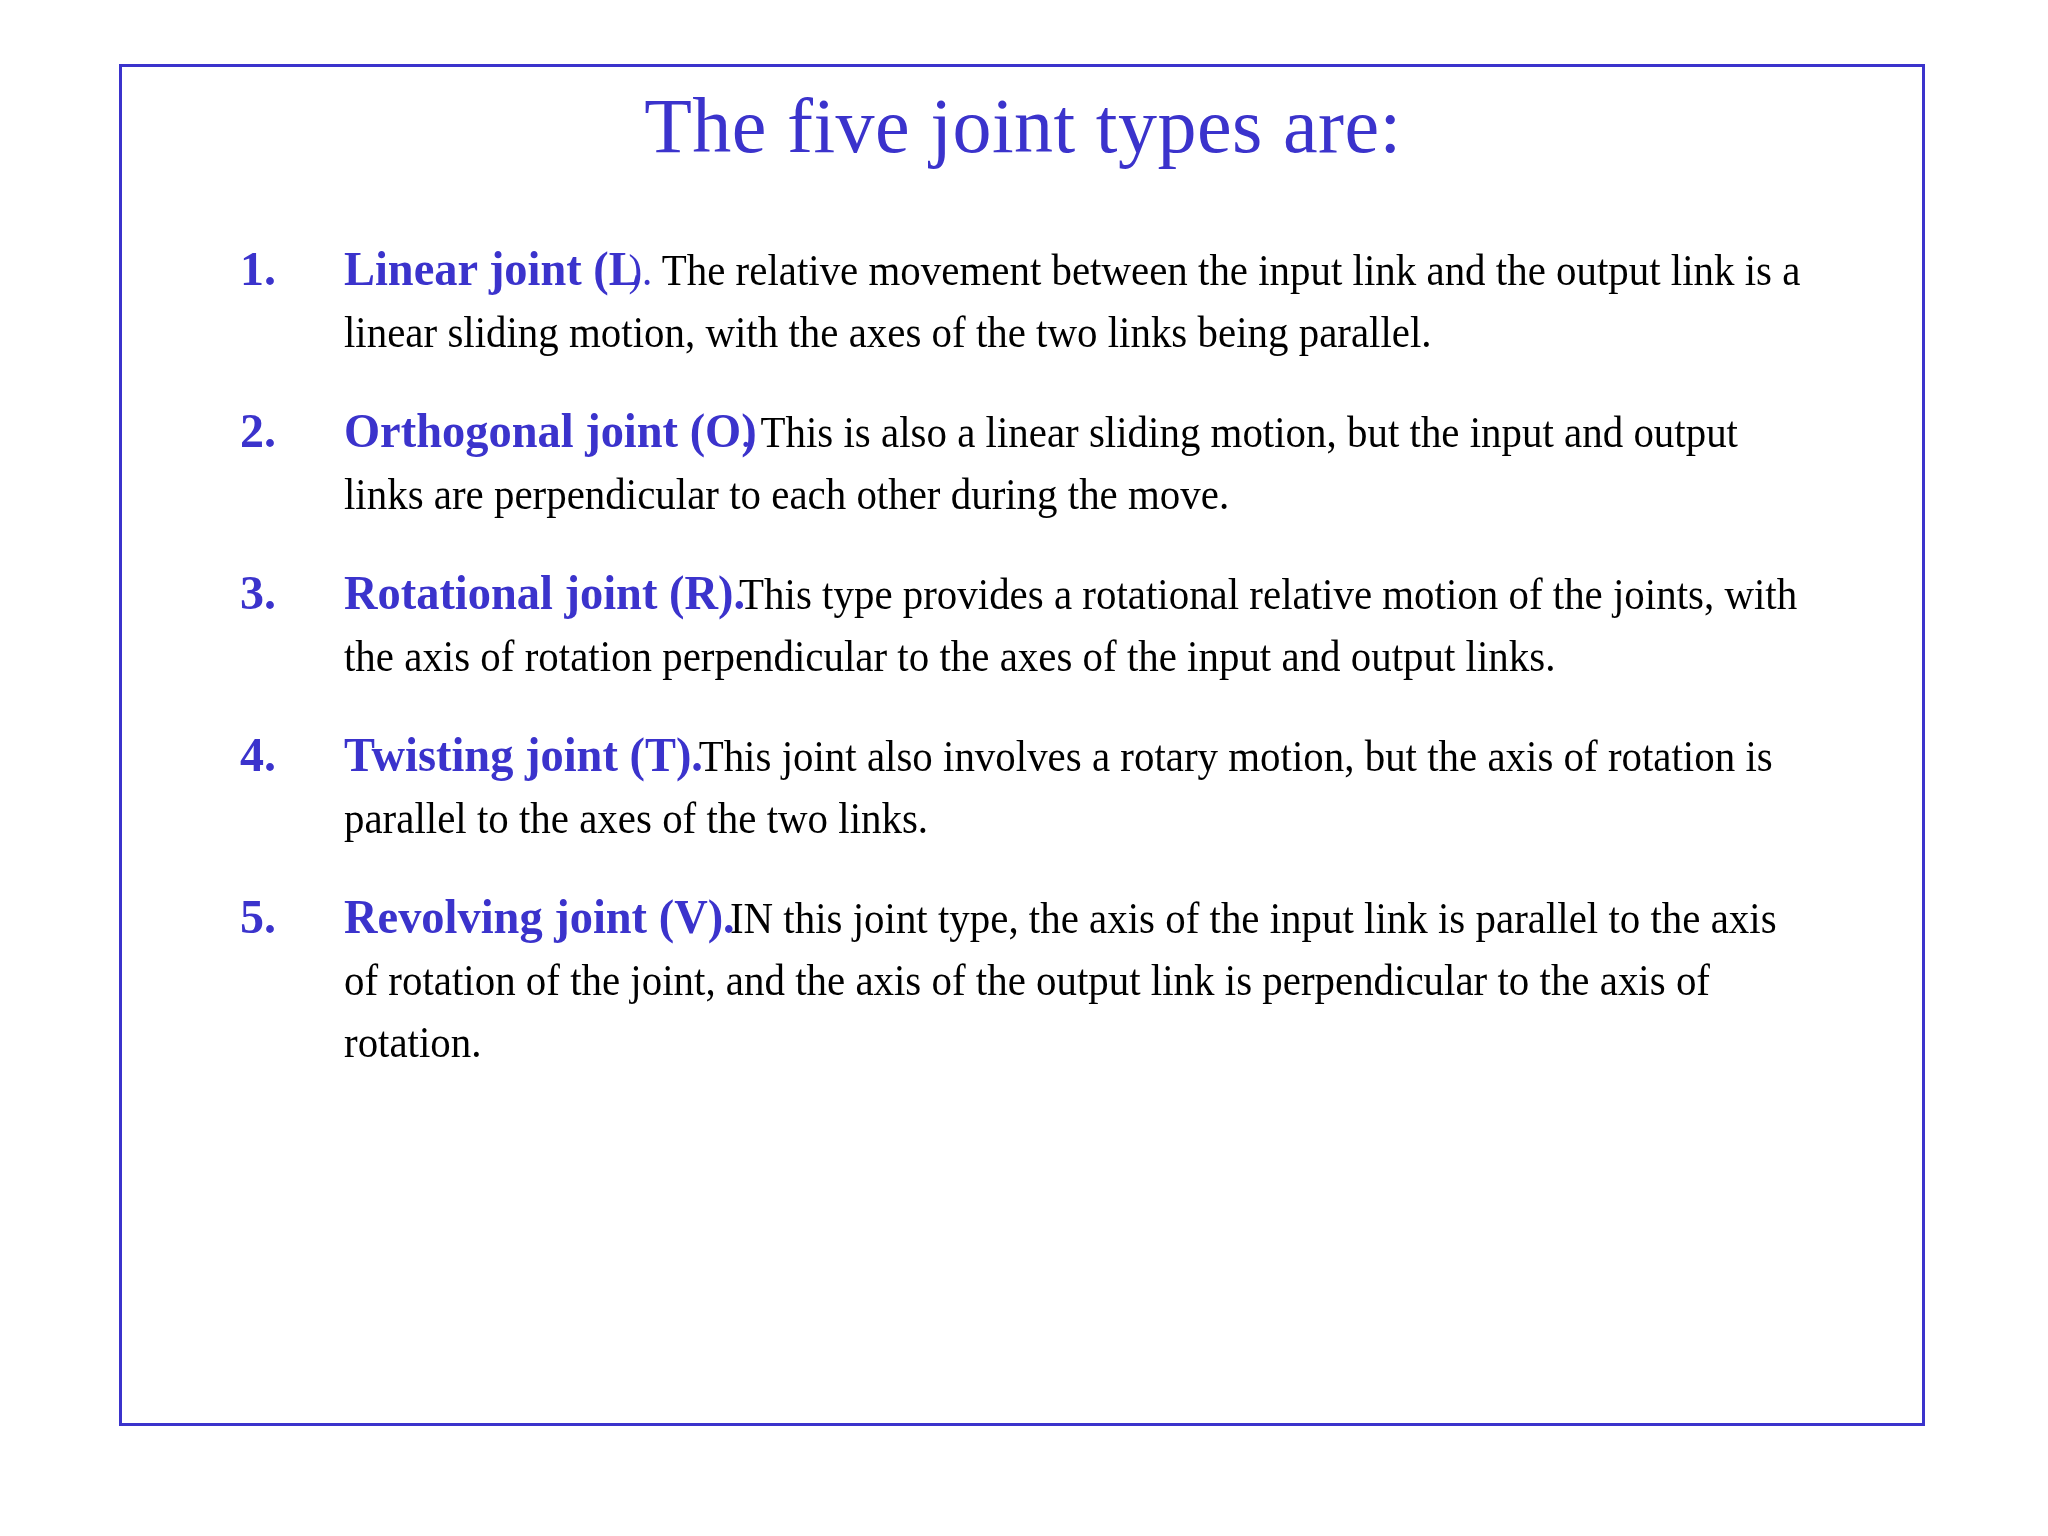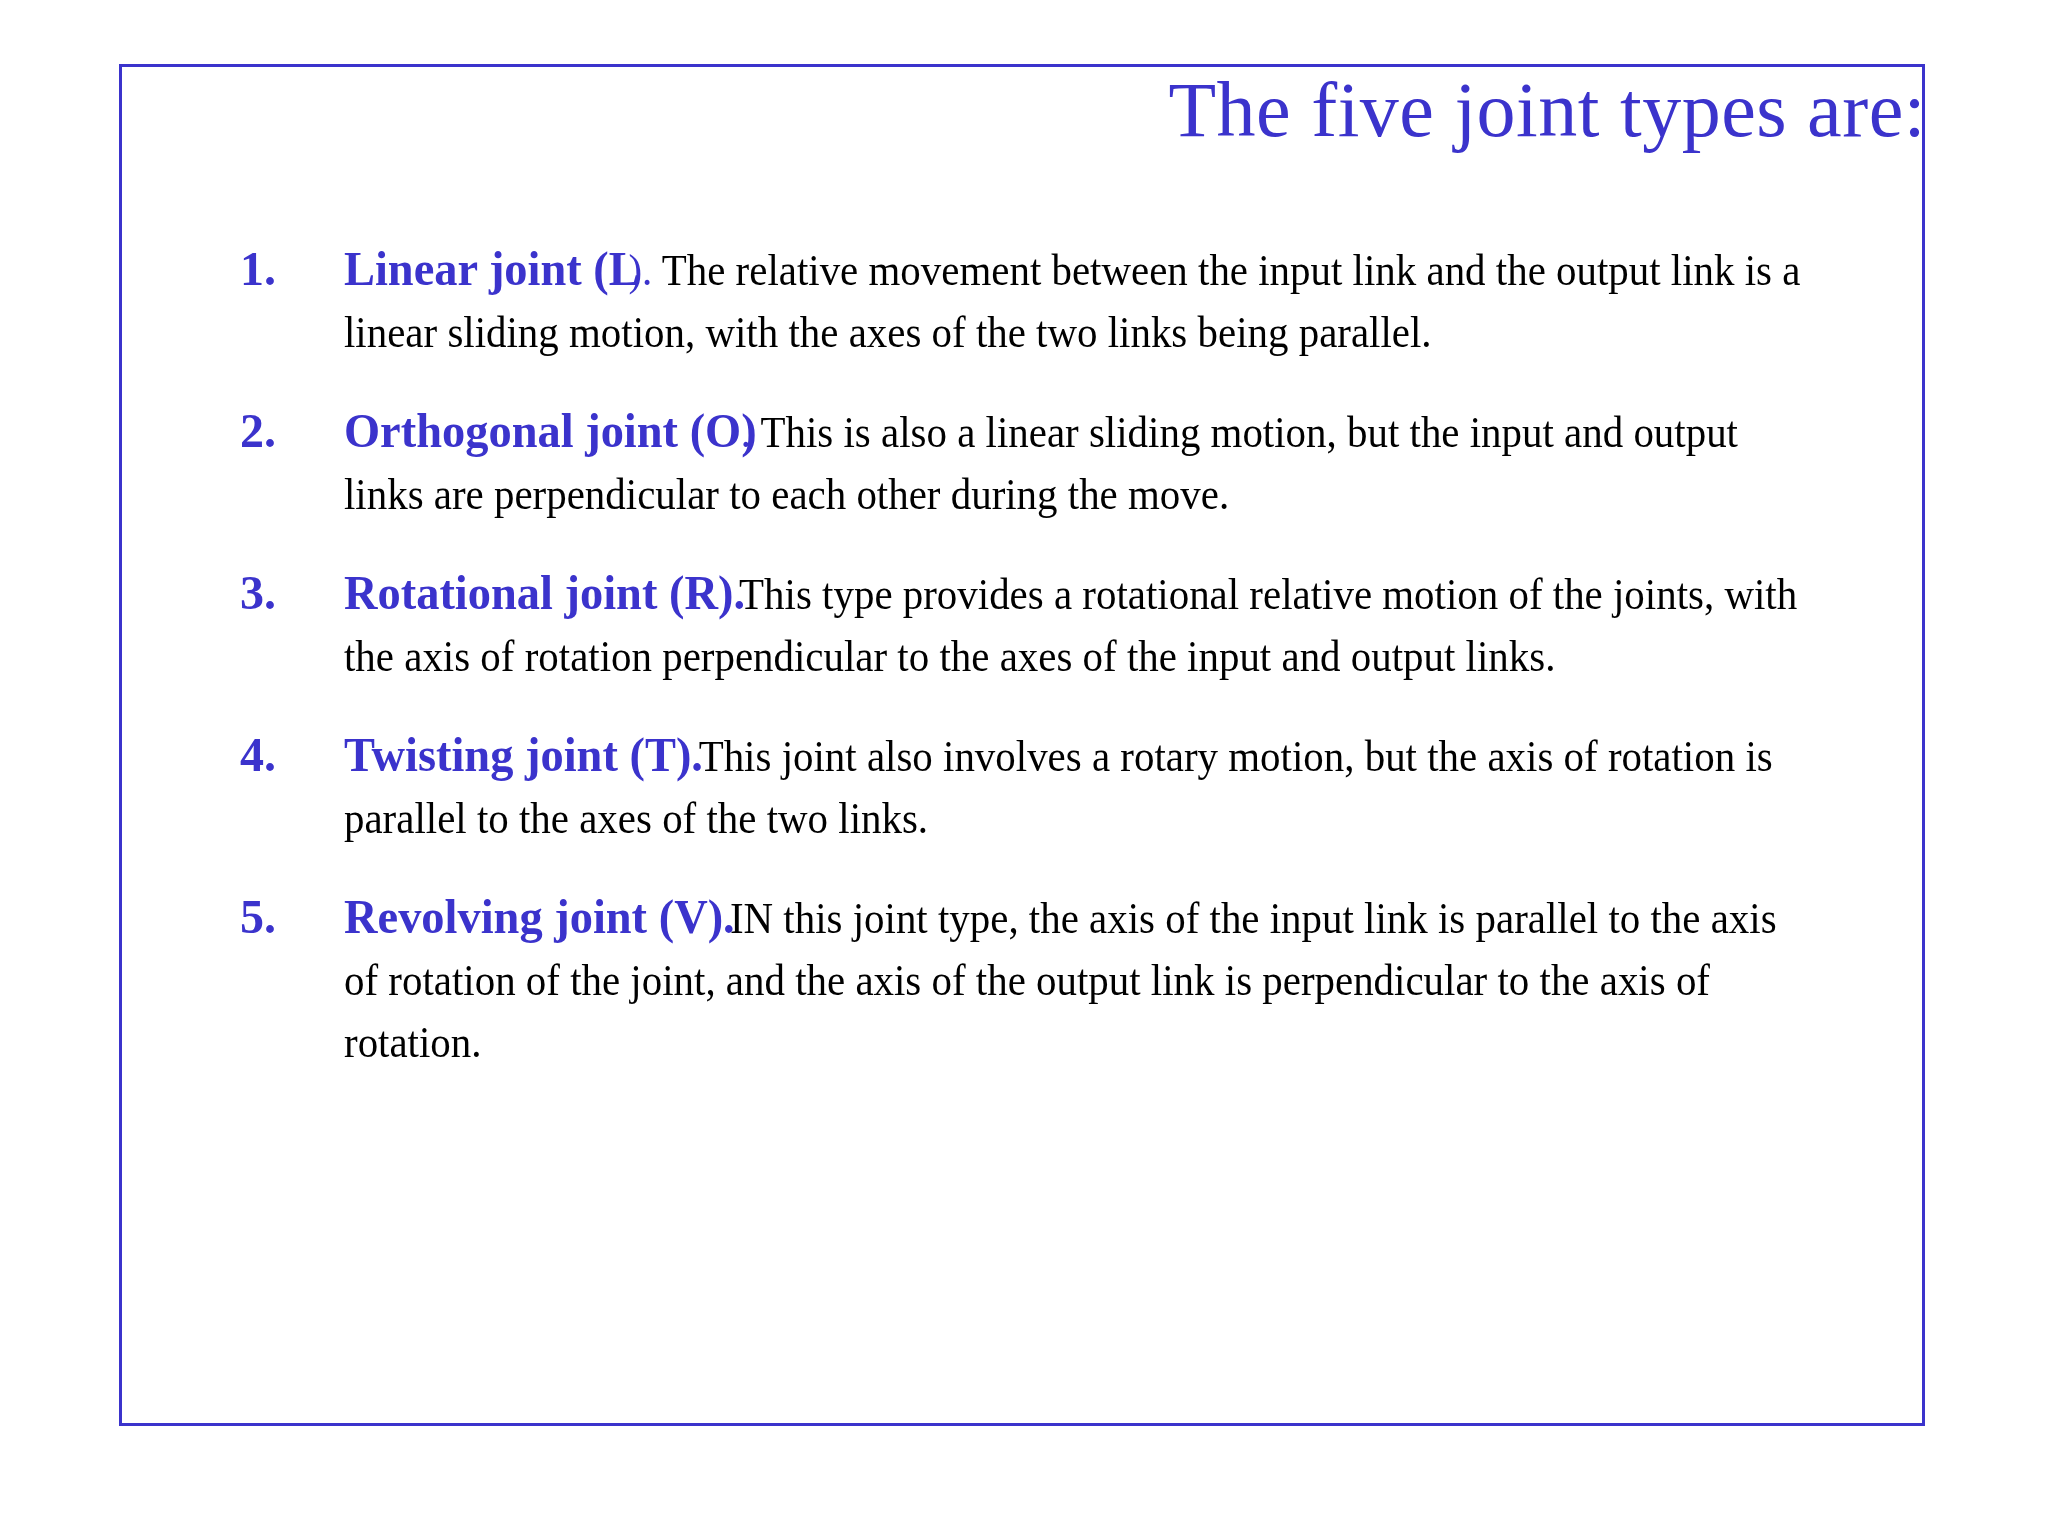--- a/index.html
+++ b/index.html
@@ -32,23 +32,23 @@
     width: 1806px;
     height: 1362px;
     border: 3px solid #3b33cc;
     box-sizing: border-box;
     pointer-events: none;
   }
 
   .slide-title {
     position: absolute;
     left: 120px;
-    top: 62px;
+    top: 78px;
     width: 1806px;
-    text-align: right;
+    text-align: center;
     color: #3b33cc;
     font-family: "Liberation Serif", "DejaVu Serif", serif;
     font-weight: 400;
     font-size: 78px;
     line-height: 96px;
     letter-spacing: 0.5px;
     white-space: nowrap;
   }
 
   .joint-list {

